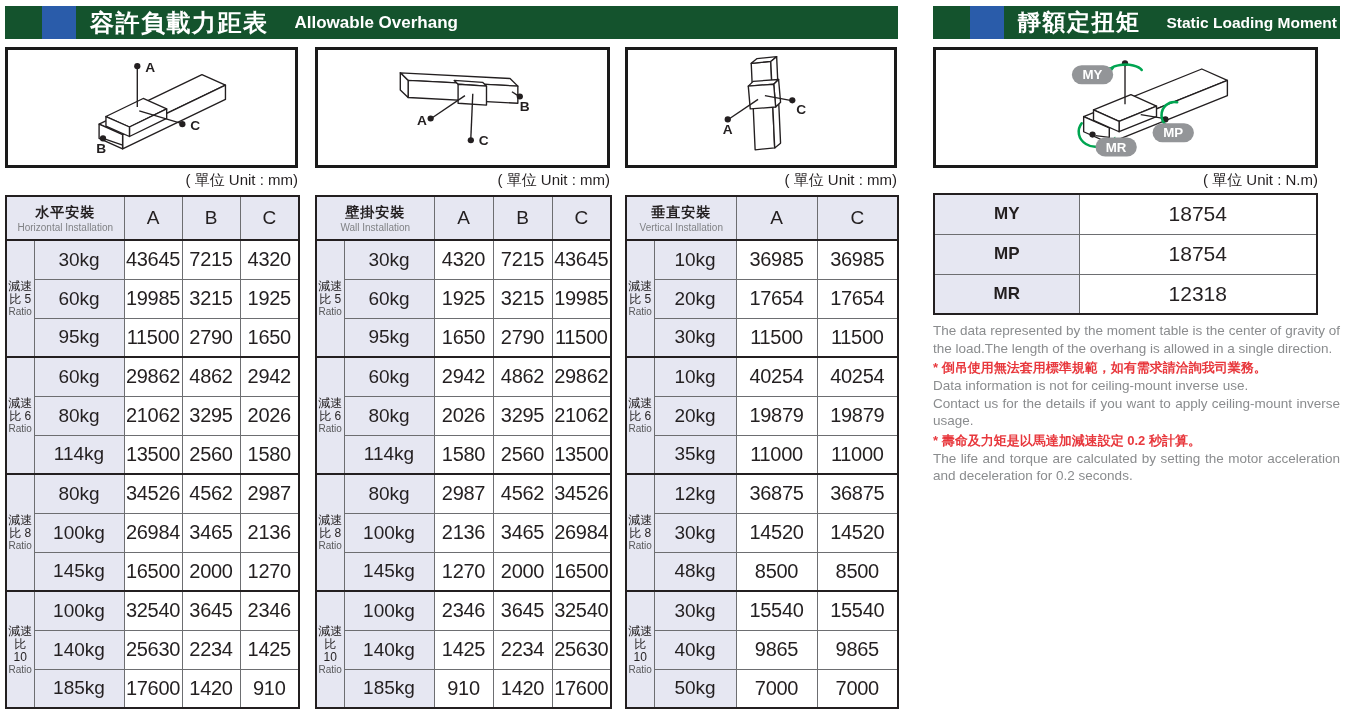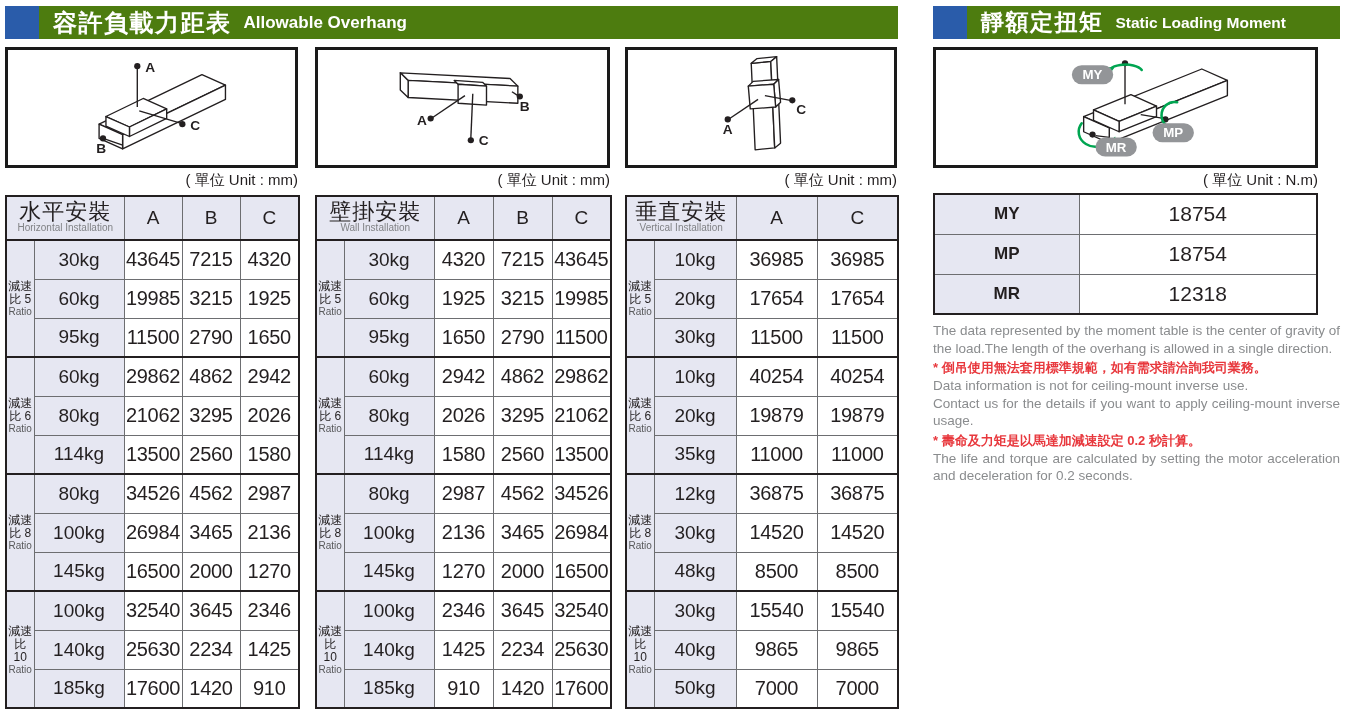--- a/index.html
+++ b/index.html
@@ -6,24 +6,24 @@
   html,body { background:#ffffff; }
   body {
     width:1347px; height:717px; position:relative; overflow:hidden;
     font-family:"Liberation Sans","DejaVu Sans",sans-serif; color:#231f20;
   }
   .panel { position:absolute; top:6px; }
   .left-panel  { left:5px;   width:893px; height:706px; }
   .right-panel { left:933px; width:407px; height:706px; }
 
   
-  .bar { position:absolute; top:0; left:0; width:100%; height:33px; background:#4d7c0f; display:flex; align-items:center; }
+  .bar { position:absolute; top:0; left:0; width:100%; height:33px; background:#14532d; display:flex; align-items:center;padding-left:37px; }
   .bar-square { width:34px; height:33px; background:#2a5caa; flex:none; }
   .bar-title-zh { color:#fff; font-weight:bold; font-size:24px; margin-left:14px; letter-spacing:1.5px; white-space:nowrap; }
-  .bar-title-en { color:#fff; font-weight:bold; font-size:17px; margin-left:12px; white-space:nowrap; }
+  .bar-title-en { color:#fff; font-weight:bold; font-size:17px; margin-left:26px; white-space:nowrap; }
   .right-panel .bar-title-zh { font-size:23px; }
   .right-panel .bar-title-en { font-size:15.5px; }
 
   
   .dbox { position:absolute; top:41px; height:121px; background:#fff; border:3px solid #1a1a1a; }
   .dbox svg { width:100%; height:100%; display:block; }
   .dface { fill:#ffffff; stroke:#231f20; stroke-width:1.4; stroke-linejoin:round; }
   .dline { fill:none; stroke:#231f20; stroke-width:1.4; }
   .ddot  { fill:#231f20; }
   .dlabel{ font-size:14px; font-weight:bold; fill:#231f20; }
@@ -35,21 +35,21 @@
   
   .unit { position:absolute; top:165px; font-size:15px; text-align:right; color:#231f20; white-space:nowrap; }
 
   
   .tbl-host { position:absolute; top:189px; }
   table.ov { border-collapse:collapse; table-layout:fixed; border:2px solid #231f20; }
   .ov th, .ov td { border:1px solid #6d6e71; text-align:center; vertical-align:middle; padding:0; font-weight:normal; }
   .ov tr.hdr th { height:44px; background:#e6e7f2; border-bottom:2px solid #231f20; }
   .ov tr.gs td, .ov tr.gs th { border-top:2px solid #231f20; }
   .ov td, .ov th.ratio { height:39px; }
-  .ov .nz { font-size:22px; line-height:20px; letter-spacing:1px; }
+  .ov .nz { font-size:14px; line-height:20px; letter-spacing:1px;font-weight:bold; }
   .ov .ne { font-size:10px; color:#808285; line-height:12px; }
   .ov .vh { font-size:19px; }
   .ov .ratio { background:#e6e7f2; }
   .ov .rz { font-size:12px; line-height:13px; }
   .ov .rr { font-size:10px; color:#58595b; line-height:11px; }
   .ov .load { background:#e6e7f2; font-size:19px; }
   .ov .val { background:#ffffff; font-size:20px; letter-spacing:-0.3px; }
 
   
   .mt-host { position:absolute; top:187px; left:0; }

